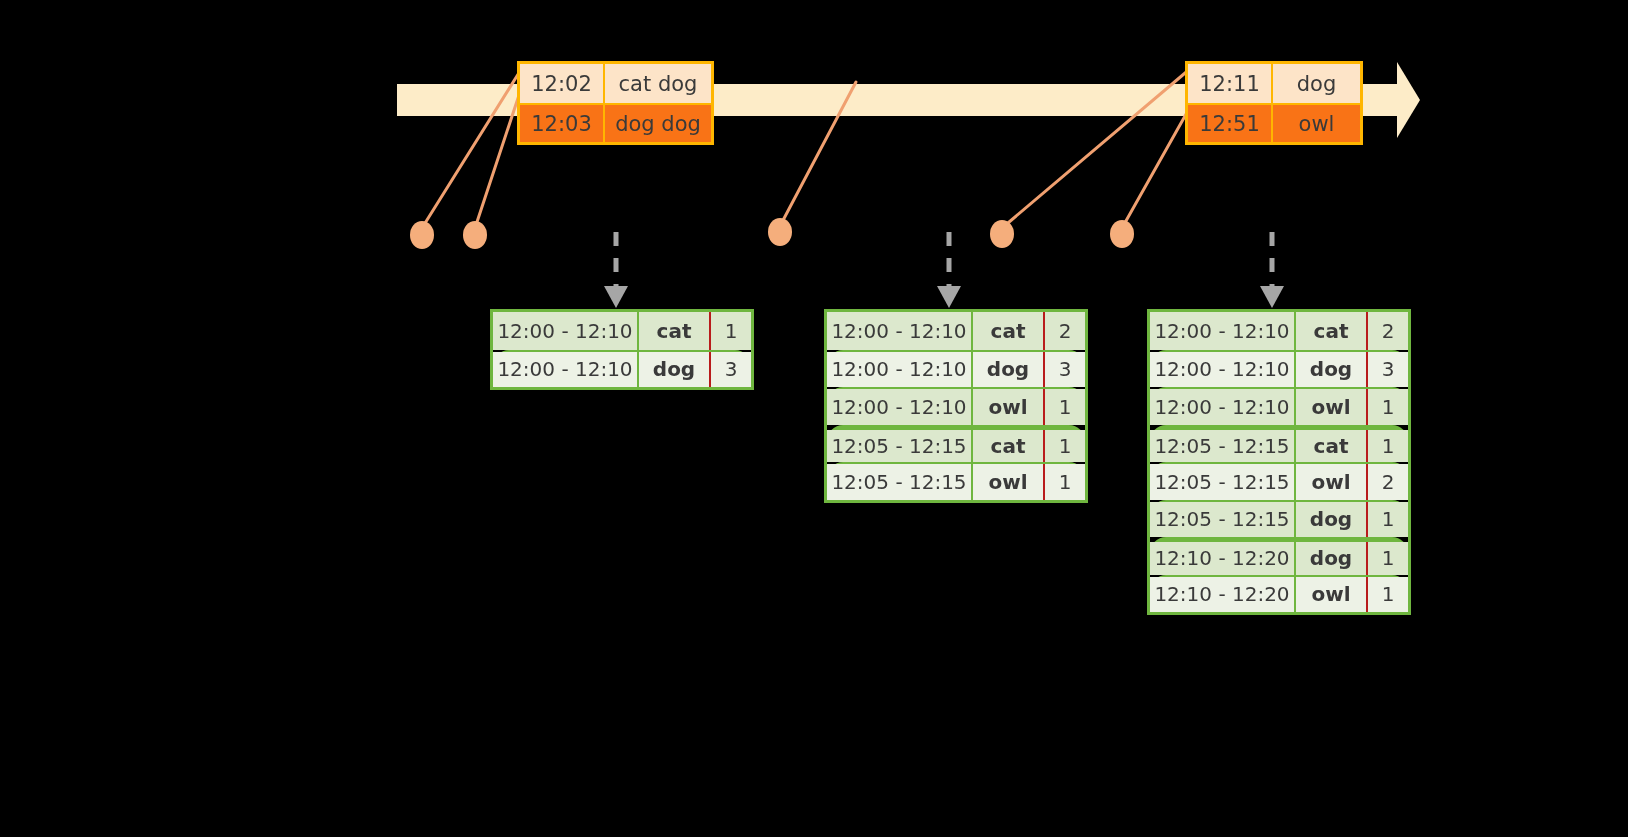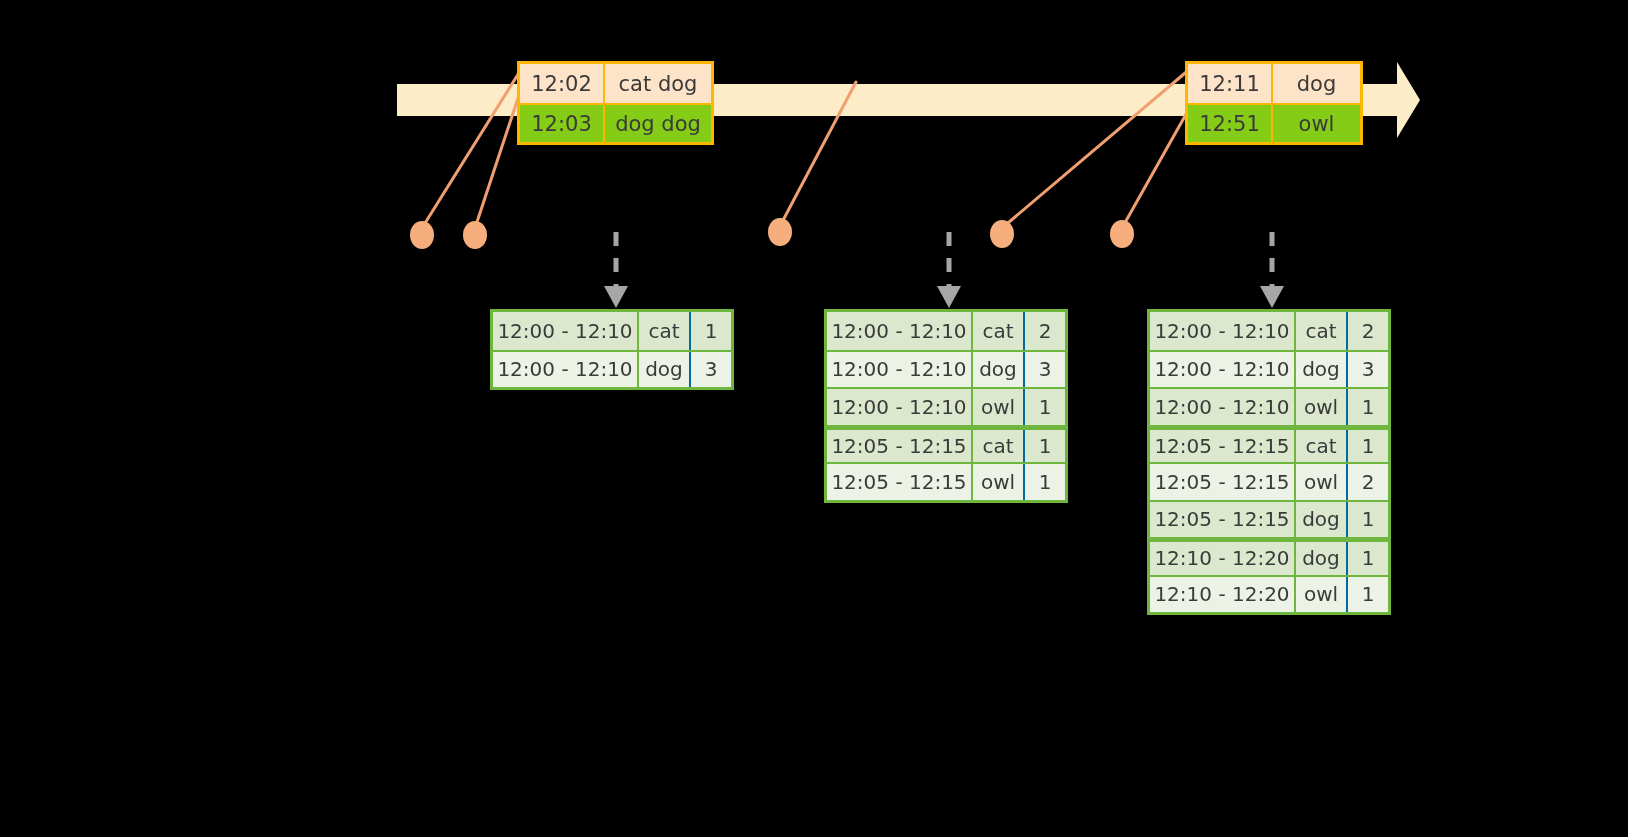--- a/index.html
+++ b/index.html
@@ -7,35 +7,35 @@
        font-family:"DejaVu Sans","Liberation Sans",sans-serif;}
   #stage{position:absolute;left:16px;top:0;width:1628px;height:837px;}
   svg.layer{position:absolute;left:0;top:0;width:1628px;height:837px;pointer-events:none;}
 
   
   .evt-group{position:absolute;border:3px solid #FFB600;box-sizing:border-box;
              display:flex;flex-direction:column;z-index:5;}
   .evt-row{display:flex;height:39px;box-sizing:border-box;}
   .evt-row + .evt-row{border-top:2px solid #FFB600;}
   .evt-row.dark .cell{background:#FDE4C8;}
-  .evt-row.light .cell{background:#84cc16;}
+  .evt-row.light .cell{background:#f97316;}
   .evt-cell{display:flex;align-items:center;justify-content:center;
             color:#3A3A3A;font-size:21px;box-sizing:border-box;}
   .evt-cell.time{width:85px;border-right:2px solid #FFB600;}
   .evt-cell.payload{flex:1;}
 
   
   .rtable{position:absolute;border:3px solid #6FB63F;box-sizing:border-box;z-index:5;}
-  .rrow{display:flex;height:37.5px;box-sizing:border-box;}
+  .rrow{display:flex;height:37.5px;box-sizing:border-box;border-radius:16px;}
   .rrow + .rrow{border-top:2px solid #6FB63F;}
   .rrow.sep{border-top:5px solid #6FB63F;}
   .rcell{display:flex;align-items:center;justify-content:center;
          color:#3A3A3A;font-size:20px;box-sizing:border-box;}
   .rcell.win{width:146px;border-right:2px solid #6FB63F;}
-  .rcell.key{width:52px;border-right:2px solid #0369a1;}
+  .rcell.key{width:72px;border-right:2px solid #b91c1c;font-weight:bold;}
   .rcell.cnt{width:40px;}
   .rrow.dark .rcell{background:#DCE8CD;}
   .rrow.light .rcell{background:#EDF2E6;}
 </style>
 </head>
 <body>
 
 <div id="stage">
 
   <svg class="layer" viewBox="0 0 1628 837">

